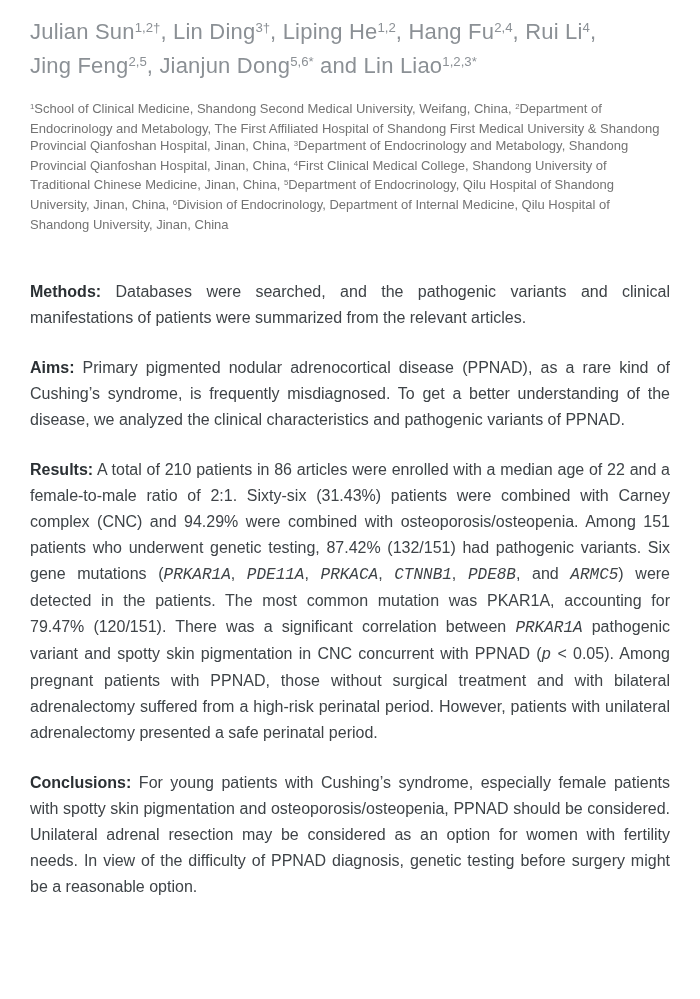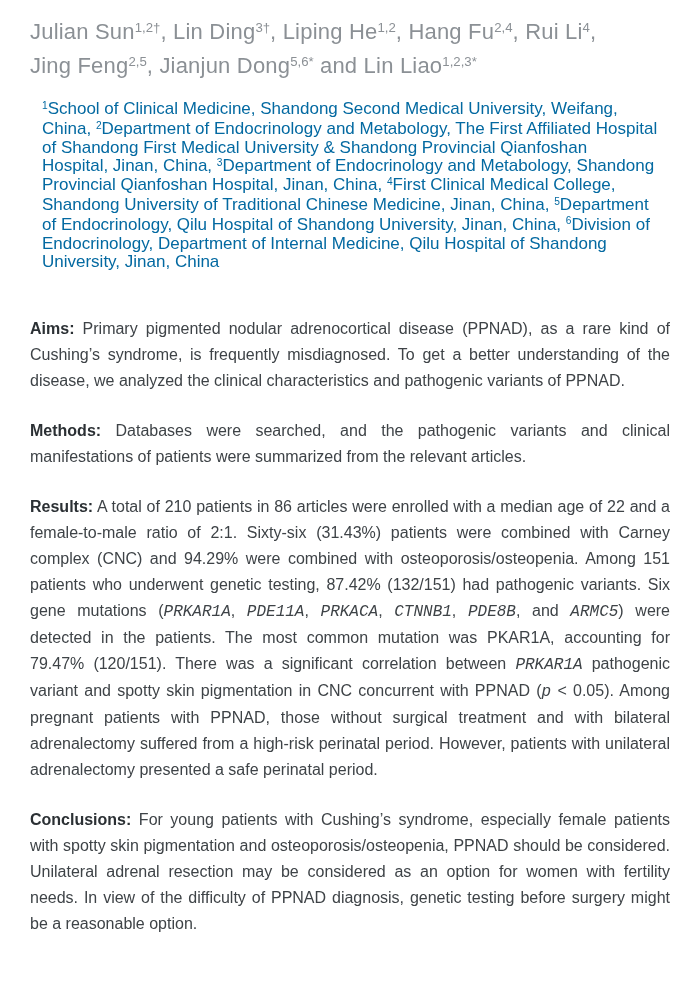--- a/index.html
+++ b/index.html
@@ -23,25 +23,25 @@
   }
   .authors {
     margin: 0 0 16px 0;
     font-size: 22px;
     line-height: 31px;
     font-weight: 400;
     letter-spacing: 0.2px;
     color: #8b9095;
   }
   .affiliations {
-    margin: 12px;
-    font-size: 17px;
+    margin: 0;
+    font-size: 13px;
     line-height: 17.6px;
     font-weight: 400;
-    color: #0369a1;
+    color: #737373;
     text-align: left;
   }
   .abstract {
     margin-top: 46px;
   }
   .abstract p {
     margin: 0 0 24px 0;
     font-size: 16px;
     line-height: 26px;
     color: #3e4347;
@@ -66,18 +66,18 @@
 </head>
 <body>
 
 <div class="page">
   <header>
     <h1 class="authors"><span>Julian Sun</span><span class="seg-sup">1,2†</span><span>, Lin Ding</span><span class="seg-sup">3†</span><span>, Liping He</span><span class="seg-sup">1,2</span><span>, Hang Fu</span><span class="seg-sup">2,4</span><span>, Rui Li</span><span class="seg-sup">4</span><span>,</span><br><span>Jing Feng</span><span class="seg-sup">2,5</span><span>, Jianjun Dong</span><span class="seg-sup">5,6*</span><span> and Lin Liao</span><span class="seg-sup">1,2,3*</span></h1>
     <p class="affiliations"><span class="seg-sup">1</span><span>School of Clinical Medicine, Shandong Second Medical University, Weifang, China, </span><span class="seg-sup">2</span><span>Department of Endocrinology and Metabology, The First Affiliated Hospital of Shandong First Medical University &amp; Shandong Provincial Qianfoshan Hospital, Jinan, China, </span><span class="seg-sup">3</span><span>Department of Endocrinology and Metabology, Shandong Provincial Qianfoshan Hospital, Jinan, China, </span><span class="seg-sup">4</span><span>First Clinical Medical College, Shandong University of Traditional Chinese Medicine, Jinan, China, </span><span class="seg-sup">5</span><span>Department of Endocrinology, Qilu Hospital of Shandong University, Jinan, China, </span><span class="seg-sup">6</span><span>Division of Endocrinology, Department of Internal Medicine, Qilu Hospital of Shandong University, Jinan, China</span></p>
   </header>
 
   <main class="abstract">
+    <p><span class="seg-b">Methods:</span><span> Databases were searched, and the pathogenic variants and clinical manifestations of patients were summarized from the relevant articles.</span></p>
     <p><span class="seg-b">Aims:</span><span> Primary pigmented nodular adrenocortical disease (PPNAD), as a rare kind of Cushing’s syndrome, is frequently misdiagnosed. To get a better understanding of the disease, we analyzed the clinical characteristics and pathogenic variants of PPNAD.</span></p>
-    <p><span class="seg-b">Methods:</span><span> Databases were searched, and the pathogenic variants and clinical manifestations of patients were summarized from the relevant articles.</span></p>
     <p><span class="seg-b">Results:</span><span> A total of 210 patients in 86 articles were enrolled with a median age of 22 and a female-to-male ratio of 2:1. Sixty-six (31.43%) patients were combined with Carney complex (CNC) and 94.29% were combined with osteoporosis/osteopenia. Among 151 patients who underwent genetic testing, 87.42% (132/151) had pathogenic variants. Six gene mutations (</span><span class="seg-i">PRKAR1A</span><span>, </span><span class="seg-i">PDE11A</span><span>, </span><span class="seg-i">PRKACA</span><span>, </span><span class="seg-i">CTNNB1</span><span>, </span><span class="seg-i">PDE8B</span><span>, and </span><span class="seg-i">ARMC5</span><span>) were detected in the patients. The most common mutation was PKAR1A, accounting for 79.47% (120/151). There was a significant correlation between </span><span class="seg-i">PRKAR1A</span><span> pathogenic variant and spotty skin pigmentation in CNC concurrent with PPNAD (</span><span class="seg-i">p</span><span> &lt; 0.05). Among pregnant patients with PPNAD, those without surgical treatment and with bilateral adrenalectomy suffered from a high-risk perinatal period. However, patients with unilateral adrenalectomy presented a safe perinatal period.</span></p>
     <p><span class="seg-b">Conclusions:</span><span> For young patients with Cushing’s syndrome, especially female patients with spotty skin pigmentation and osteoporosis/osteopenia, PPNAD should be considered. Unilateral adrenal resection may be considered as an option for women with fertility needs. In view of the difficulty of PPNAD diagnosis, genetic testing before surgery might be a reasonable option.</span></p>
   </main>
 </div>
 
 </body></html>

